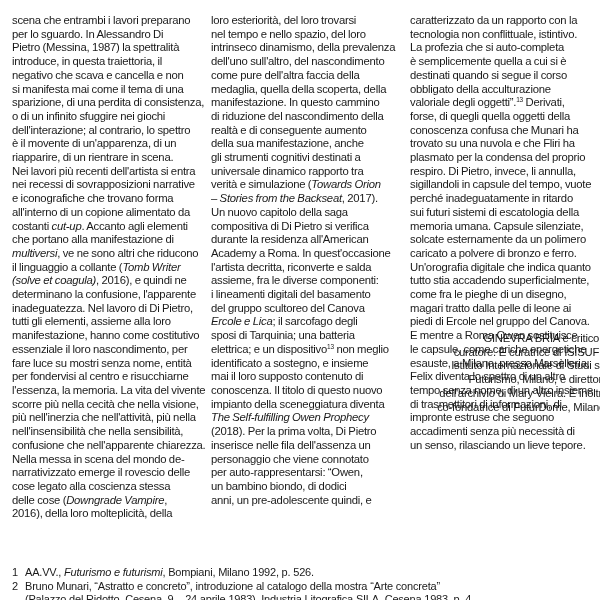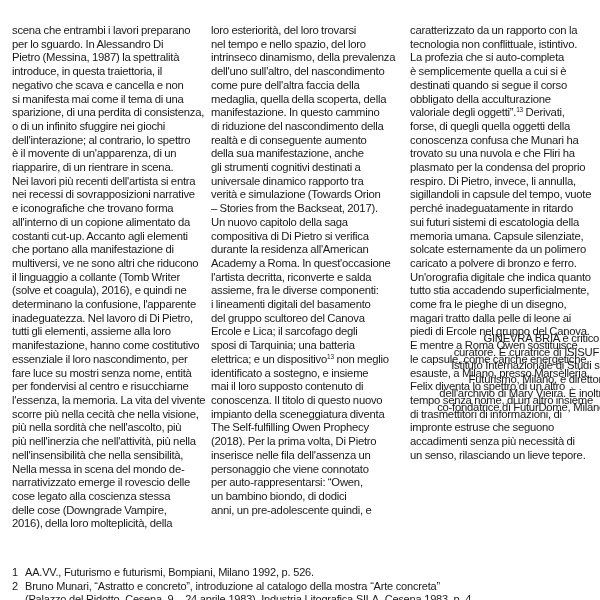--- a/index.html
+++ b/index.html
@@ -1,24 +1,24 @@
 <!DOCTYPE html>
 <html><head>
   <meta charset="utf-8">
   <style>
     html, body { margin:0; padding:0; background:#ffffff; }
     body { width:600px; height:600px; overflow:hidden; position:relative;
            font-family:"Liberation Sans", sans-serif; color:#1a1a1a; }
-    .col { position:absolute; top:24px; width:196px; font-size:11.3px; line-height:13.7px;
+    .col { position:absolute; top:14px; width:196px; font-size:11.3px; line-height:13.7px;
            letter-spacing:-0.25px; word-spacing:-0.3px; }
     .col1 { left:12px; }
     .col2 { left:211px; }
     .col3 { left:410px; }
     .line { display:block; white-space:nowrap; }
-    .it { }
+    .it { font-style:italic; }
     sup { font-size:6.5px; line-height:0; vertical-align:4px; }
     .bio { position:absolute; right:-8px; top:332px; width:230px; text-align:right;
            font-size:11.3px; line-height:13.7px; letter-spacing:-0.25px; white-space:nowrap; }
     .bio .line { display:block; }
     .notes { position:absolute; left:12px; top:566px; font-size:11px; line-height:13.6px;
              letter-spacing:-0.2px; white-space:nowrap; }
     .note { display:block; }
     .note .num { display:inline-block; width:13px; }
     .note.cont { padding-left:13px; }
   </style>
@@ -48,23 +48,23 @@
     <span class="line"><span class="it">(solve et coagula)</span><span>, 2016), e quindi ne</span></span>
     <span class="line"><span>determinano la confusione, l'apparente</span></span>
     <span class="line"><span>inadeguatezza. Nel lavoro di Di Pietro,</span></span>
     <span class="line"><span>tutti gli elementi, assieme alla loro</span></span>
     <span class="line"><span>manifestazione, hanno come costitutivo</span></span>
     <span class="line"><span>essenziale il loro nascondimento, per</span></span>
     <span class="line"><span>fare luce su mostri senza nome, entità</span></span>
     <span class="line"><span>per fondervisi al centro e risucchiarne</span></span>
     <span class="line"><span>l'essenza, la memoria. La vita del vivente</span></span>
     <span class="line"><span>scorre più nella cecità che nella visione,</span></span>
-    <span class="line"><span>più nella sordità che nell'ascolto, più</span></span>
     <span class="line"><span>più nell'inerzia che nell'attività, più nella</span></span>
     <span class="line"><span>nell'insensibilità che nella sensibilità,</span></span>
+    <span class="line"><span>confusione che nell'apparente chiarezza.</span></span>
     <span class="line"><span>Nella messa in scena del mondo de-</span></span>
     <span class="line"><span>narrativizzato emerge il rovescio delle</span></span>
     <span class="line"><span>cose legato alla coscienza stessa</span></span>
     <span class="line"><span>delle cose (</span><span class="it">Downgrade Vampire</span><span>,</span></span>
     <span class="line"><span>2016), della loro molteplicità, della</span></span>
   </div>
 <div class="col col2">
     <span class="line"><span>loro esteriorità, del loro trovarsi</span></span>
     <span class="line"><span>nel tempo e nello spazio, del loro</span></span>
     <span class="line"><span>intrinseco dinamismo, della prevalenza</span></span>

